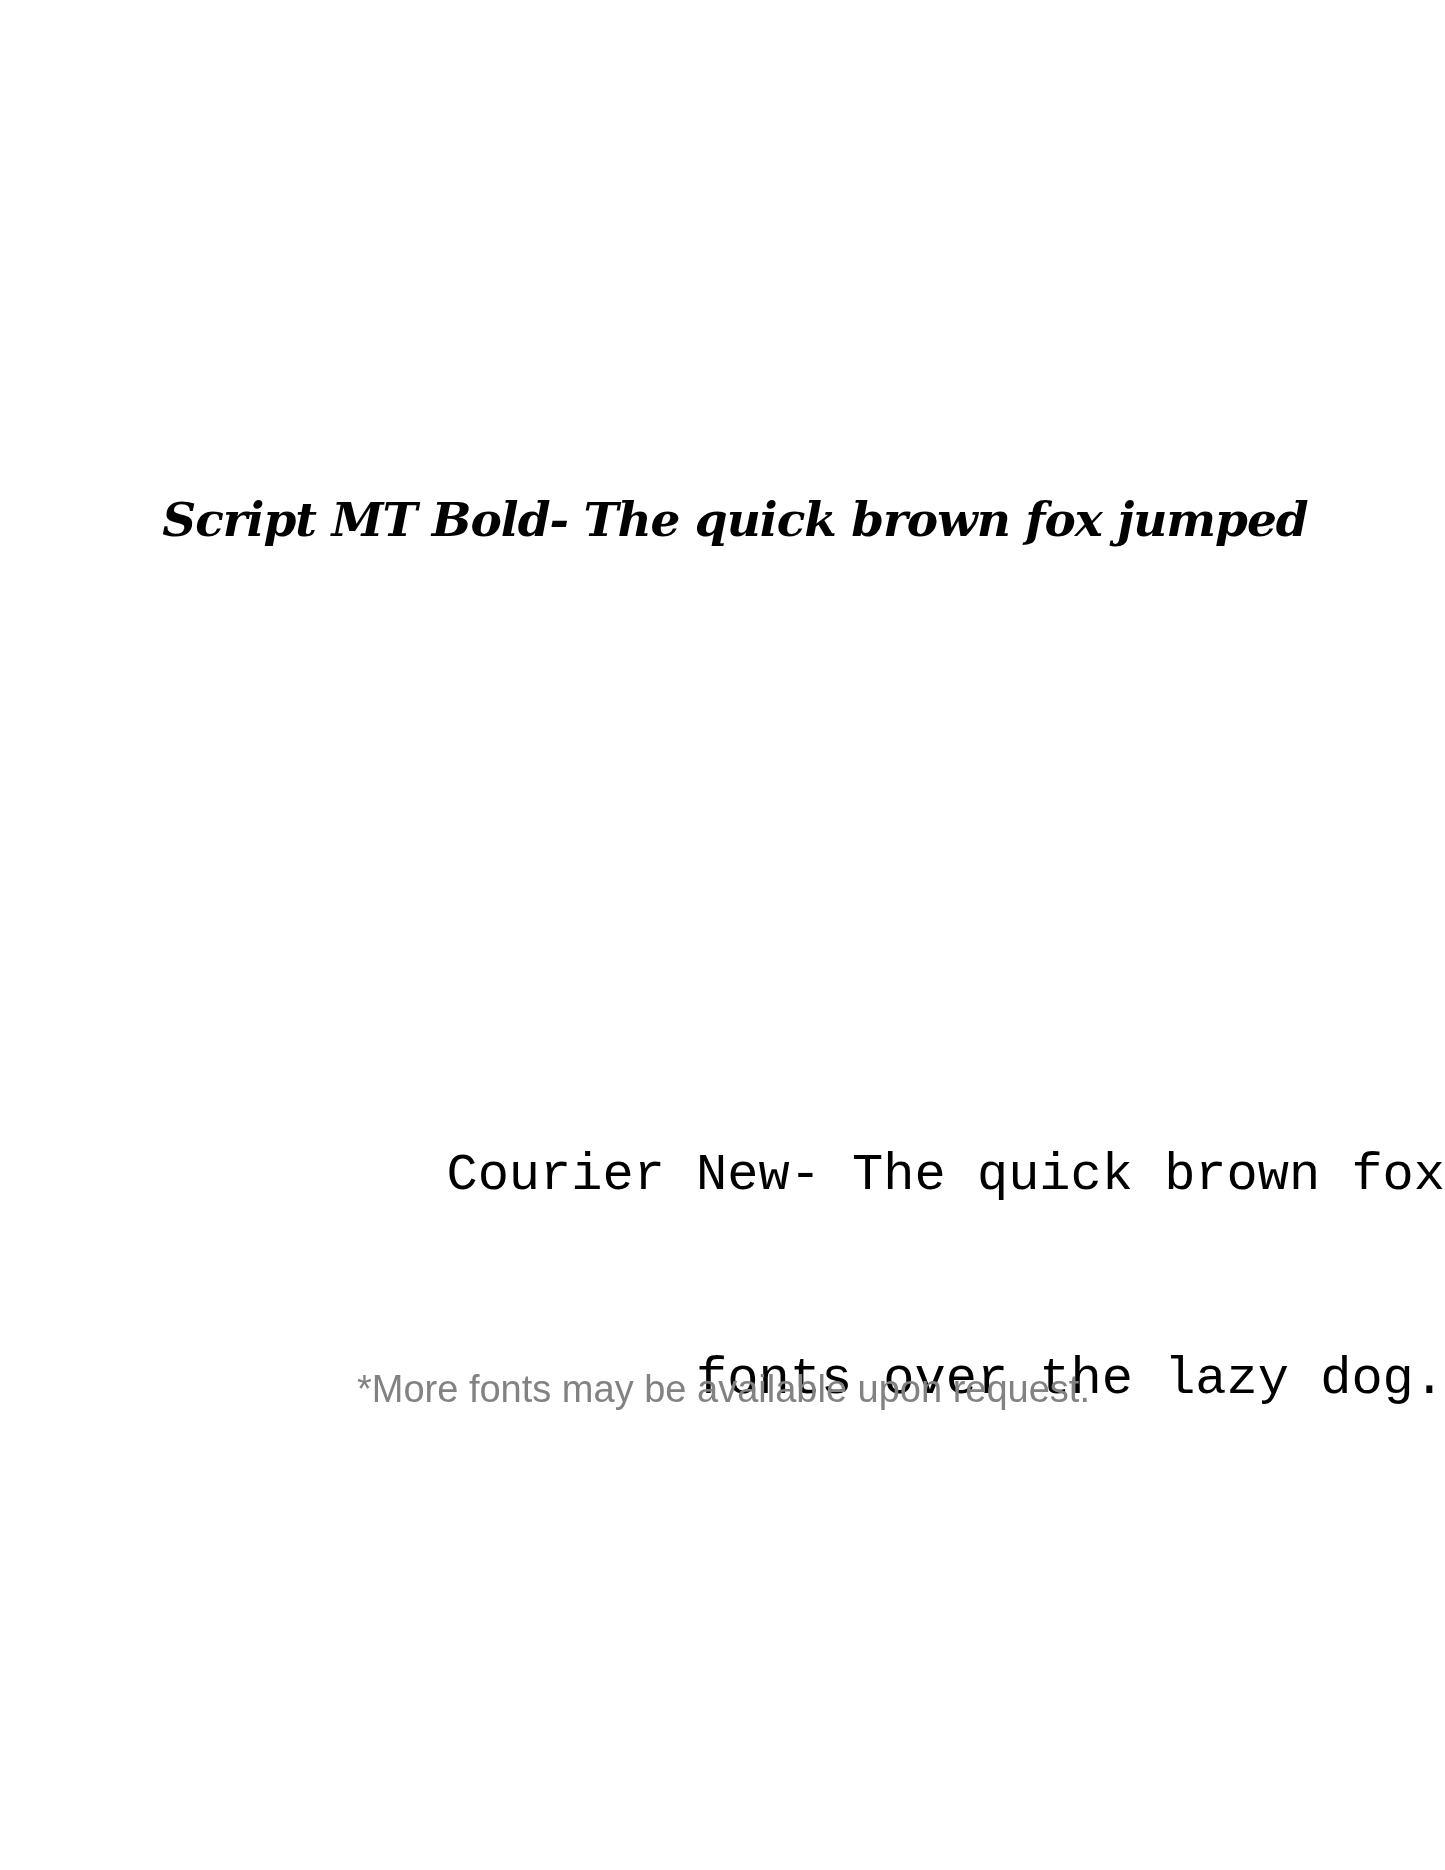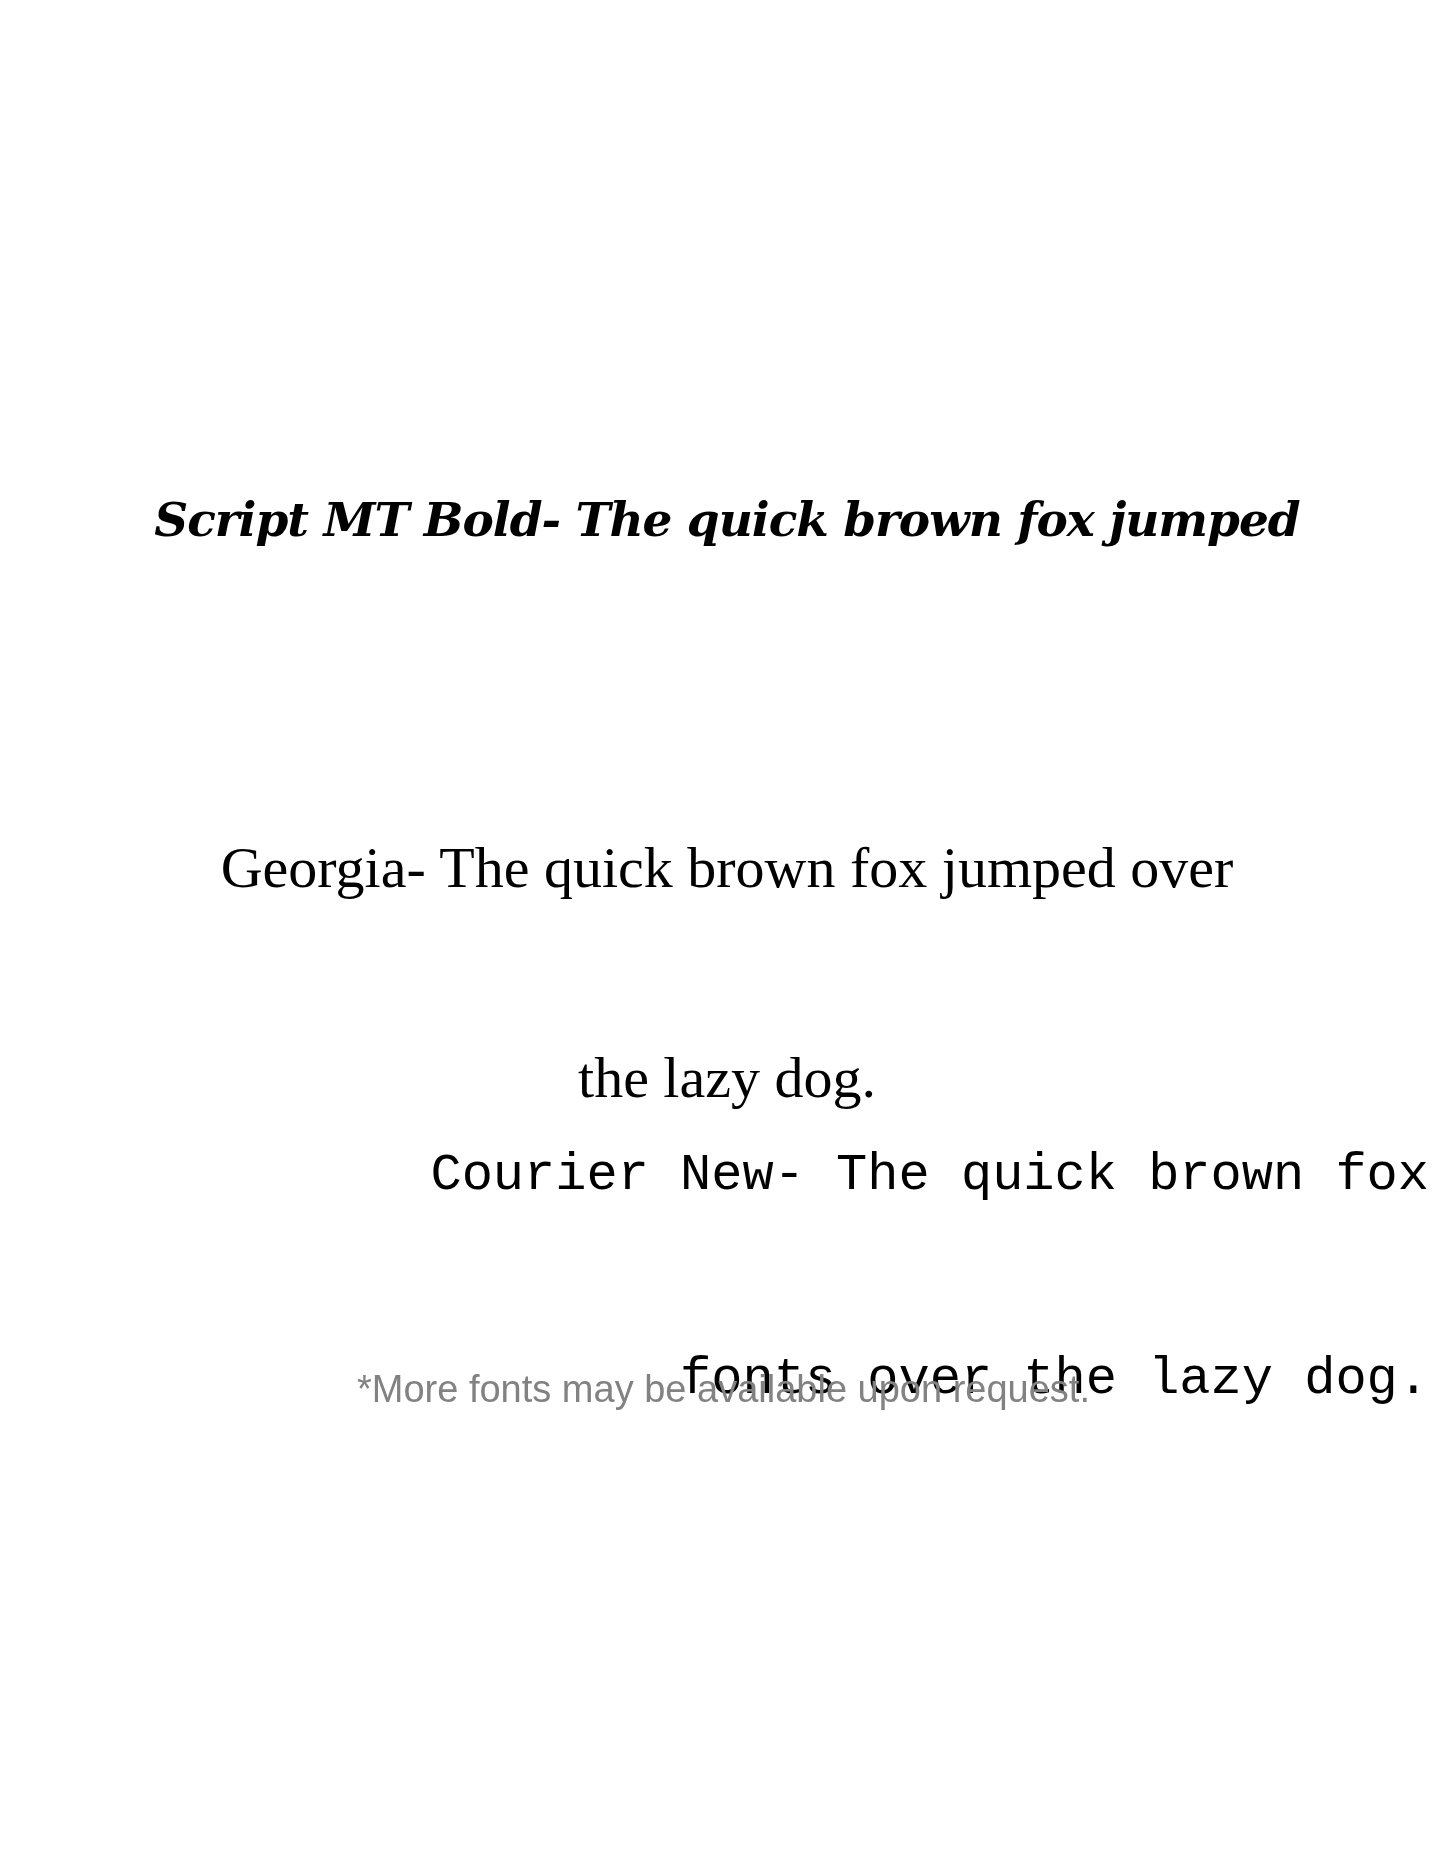--- a/index.html
+++ b/index.html
@@ -11,21 +11,21 @@
     position: relative;
     width: 1445px;
     height: 1870px;
     background: #ffffff;
     overflow: hidden;
     font-family: "Liberation Sans", sans-serif;
   }
   .sample-block {
     position: absolute;
     left: 0;
-    right: 16px;
+    right: 0;
     text-align: center;
     color: #000000;
     white-space: pre-wrap;
     padding-left: 25px;
   }
   .sample-line {
     display: block;
   }
   
   .script-block {
@@ -68,24 +68,20 @@
 </style>
 </head>
 <body>
 
 <div class="page">
 
   <div class="sample-block script-block">
     <span class="sample-line">Script MT Bold- The quick brown fox jumped</span>
   </div>
 
-  <div class="sample-block georgia-block">
-    <span class="sample-line">Georgia- The quick brown fox jumped over</span>
-    <span class="sample-line">the lazy dog.</span>
-  </div>
 
   <div class="sample-block courier-block">
     <span class="sample-line">Courier New- The quick brown fox</span>
     <span class="sample-line">fonts over the lazy dog.</span>
   </div>
 
   <div class="footnote-block">*More fonts may be available upon request.</div>
 
 </div>
 

